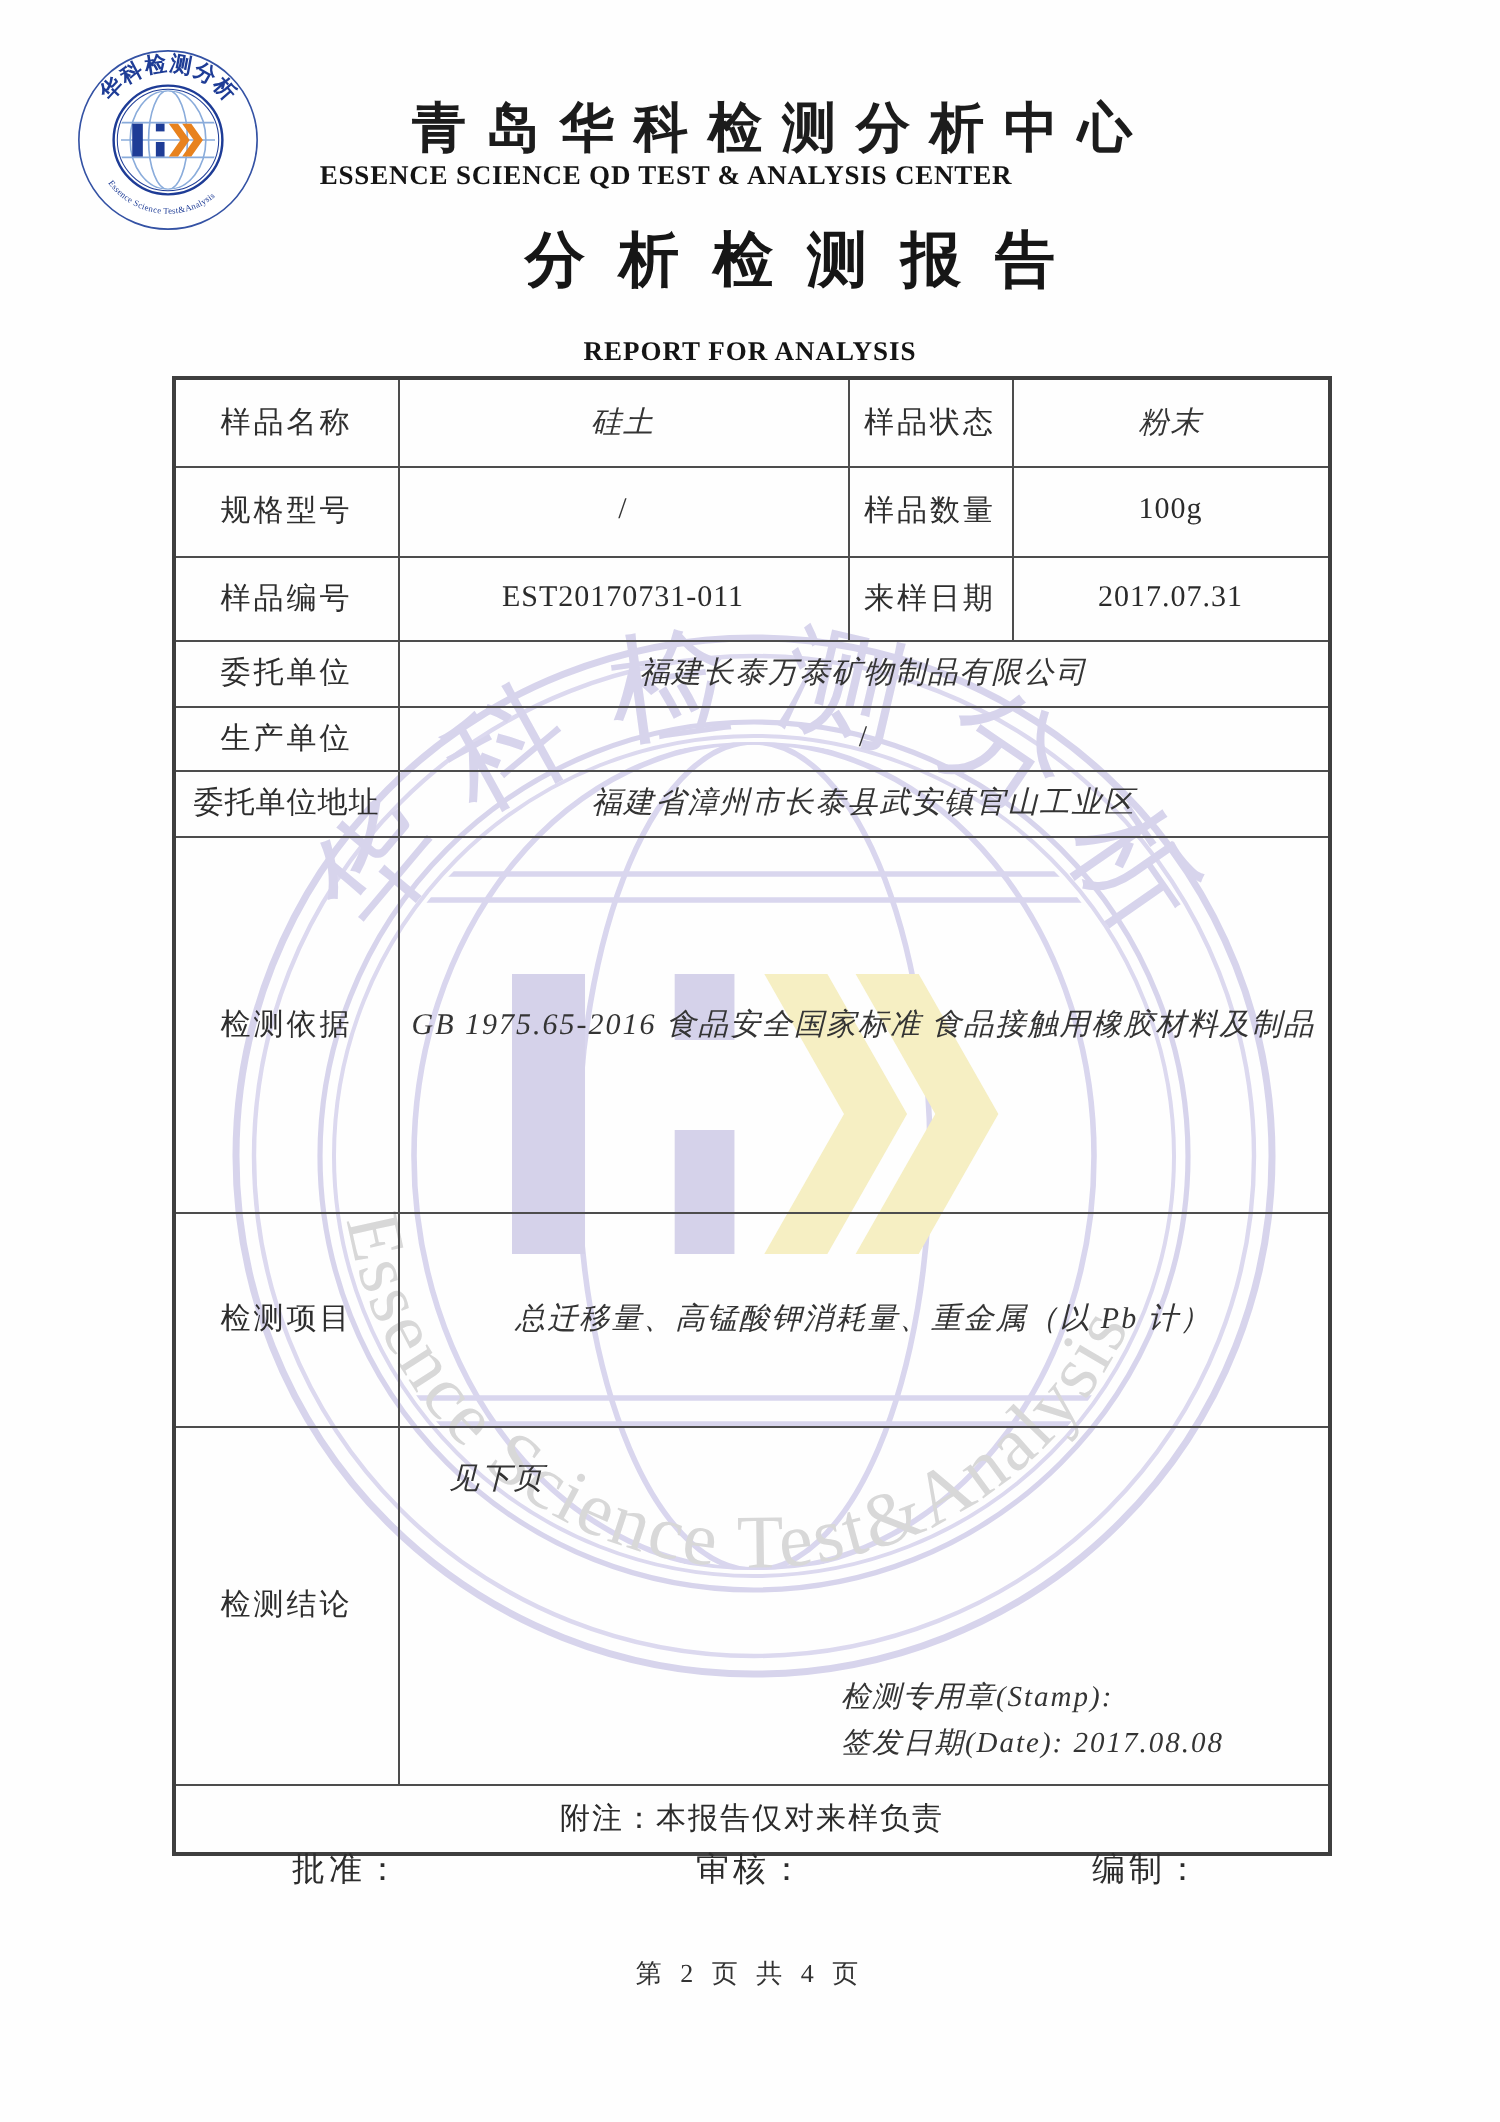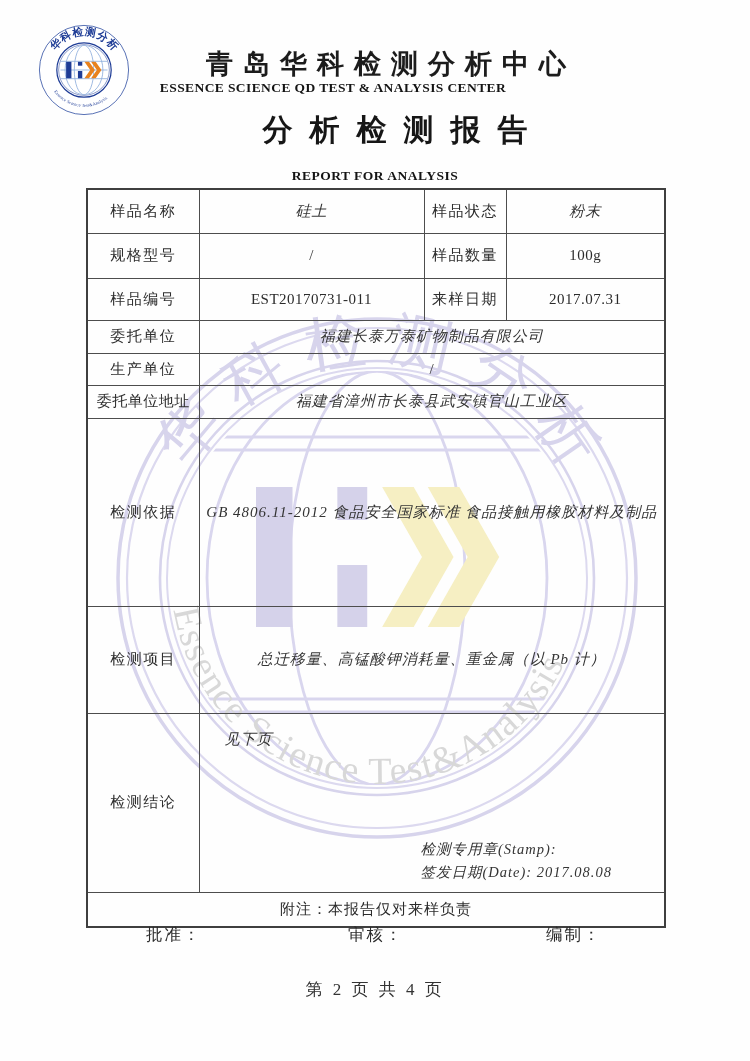--- a/index.html
+++ b/index.html
@@ -40,21 +40,21 @@
   tr.h188{height:188px} tr.h107{height:107px} tr.h143{height:143px} tr.h35{height:35px}
   .concl-wrap{position:relative;width:100%;height:178px;}
   .concl-value{position:absolute;left:25px;top:16px;font-size:15px;}
   .stamp-block{position:absolute;right:52px;bottom:8px;text-align:left;line-height:23px;font-size:14.5px;margin-left:40px;}
   td.note-cell{text-align:left;padding-left:8px;letter-spacing:1px;font-size:15px;}
   
   .footer{position:absolute;left:0;top:0;width:750px;z-index:1;}
   .sign{position:absolute;top:924px;font-size:16.5px;letter-spacing:2px;color:#2c2c2c;}
   .sign.approve{left:146px;} .sign.review{left:348px;} .sign.prepare{left:518px;margin-left:28px;}
   .page-info{position:absolute;top:978px;left:0;width:750px;text-align:center;
-    font-size:17px;letter-spacing:3px;color:#333;}
+    font-size:13px;letter-spacing:3px;color:#333;}
 </style>
 </head>
 <body>
 
 <svg class="watermark" viewBox="0 0 750 1061" xmlns="http://www.w3.org/2000/svg" aria-hidden="true">
   <defs>
     <clipPath id="wmGlobeClip">
         <circle cx="377" cy="578" r="207"></circle>
       </clipPath>
     <path id="wmTopArc" d="M 184.5 475.7 A 218 218 0 0 1 569.5 475.7" fill="none"></path>
@@ -170,21 +170,21 @@
     <td class="lbl">生产单位</td>
     <td class="kai num" colspan="3">/</td>
   </tr>
   <tr class="h33">
     <td class="lbl" style="letter-spacing:.5px">委托单位地址</td>
     <td class="kai" colspan="3">福建省漳州市长泰县武安镇官山工业区</td>
   </tr>
 
   <tr class="h188">
     <td class="lbl">检测依据</td>
-    <td class="kai left-val" colspan="3">GB 4806.11-2012 食品安全国家标准 食品接触用橡胶材料及制品</td>
+    <td class="kai left-val" colspan="3">GB 1975.65-2016 食品安全国家标准 食品接触用橡胶材料及制品</td>
   </tr>
   <tr class="h107">
     <td class="lbl">检测项目</td>
     <td class="kai left-val" colspan="3">总迁移量、高锰酸钾消耗量、重金属（以 Pb 计）</td>
   </tr>
   <tr class="h143">
     <td class="lbl">检测结论</td>
     <td colspan="3">
       <div class="concl-wrap">
         <div class="concl-value kai">见下页</div>

